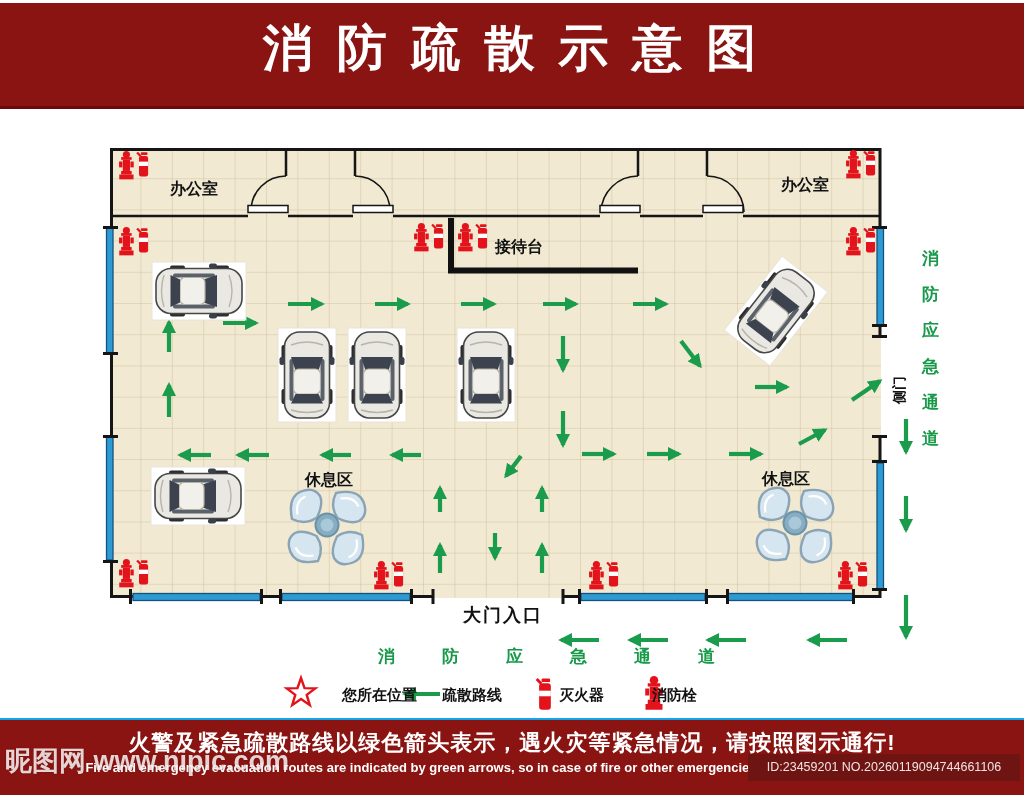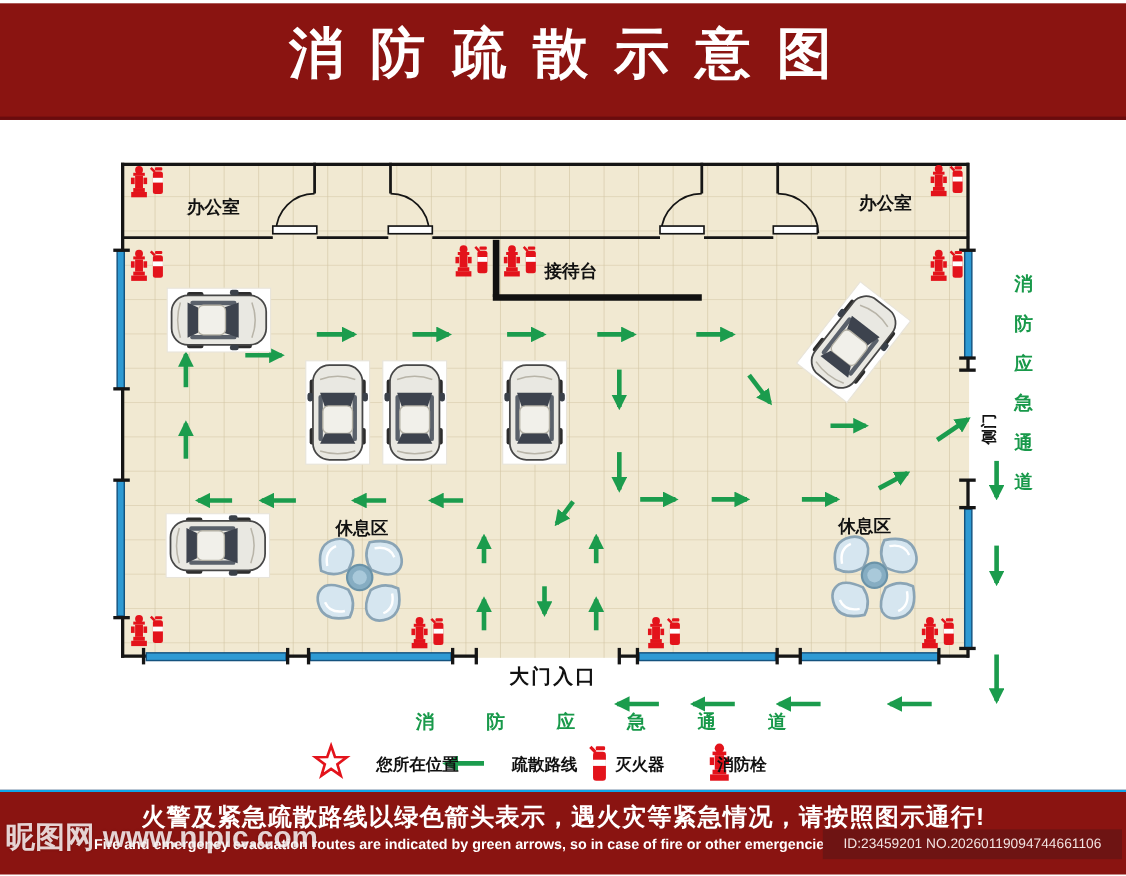--- a/index.html
+++ b/index.html
@@ -35,21 +35,21 @@
   #lbl-office-right{left:781px;top:175px;}
   #lbl-reception{left:495px;top:237px;}
   #lbl-rest-left{left:305px;top:470px;}
   #lbl-rest-right{left:762px;top:469px;}
   #lbl-entrance{left:463px;top:603px;font-size:18px;letter-spacing:2px;text-align:center;}
   #lbl-sidedoor{left:891px;top:404px;font-size:14px;transform:rotate(-90deg);transform-origin:0 0;}
   #lbl-vpassage{left:919px;top:235px;font-size:17px;writing-mode:vertical-rl;letter-spacing:36px;}
   #lbl-hpassage{left:378px;top:645px;font-size:17px;letter-spacing:47px;}
   .leg{font-size:15px;top:686px;}
   #lbl-leg-loc{left:322px;margin-left:20px;}
-  #lbl-leg-route{left:442px;margin-left:23px;}
+  #lbl-leg-route{left:442px;}
   #lbl-leg-ext{left:559px;}
   #lbl-leg-hyd{left:652px;}
 </style>
 </head>
 <body>
 
 <div class="page">
 
   <div class="band header">
     <div class="title">消 防 疏 散 示 意 图</div>

